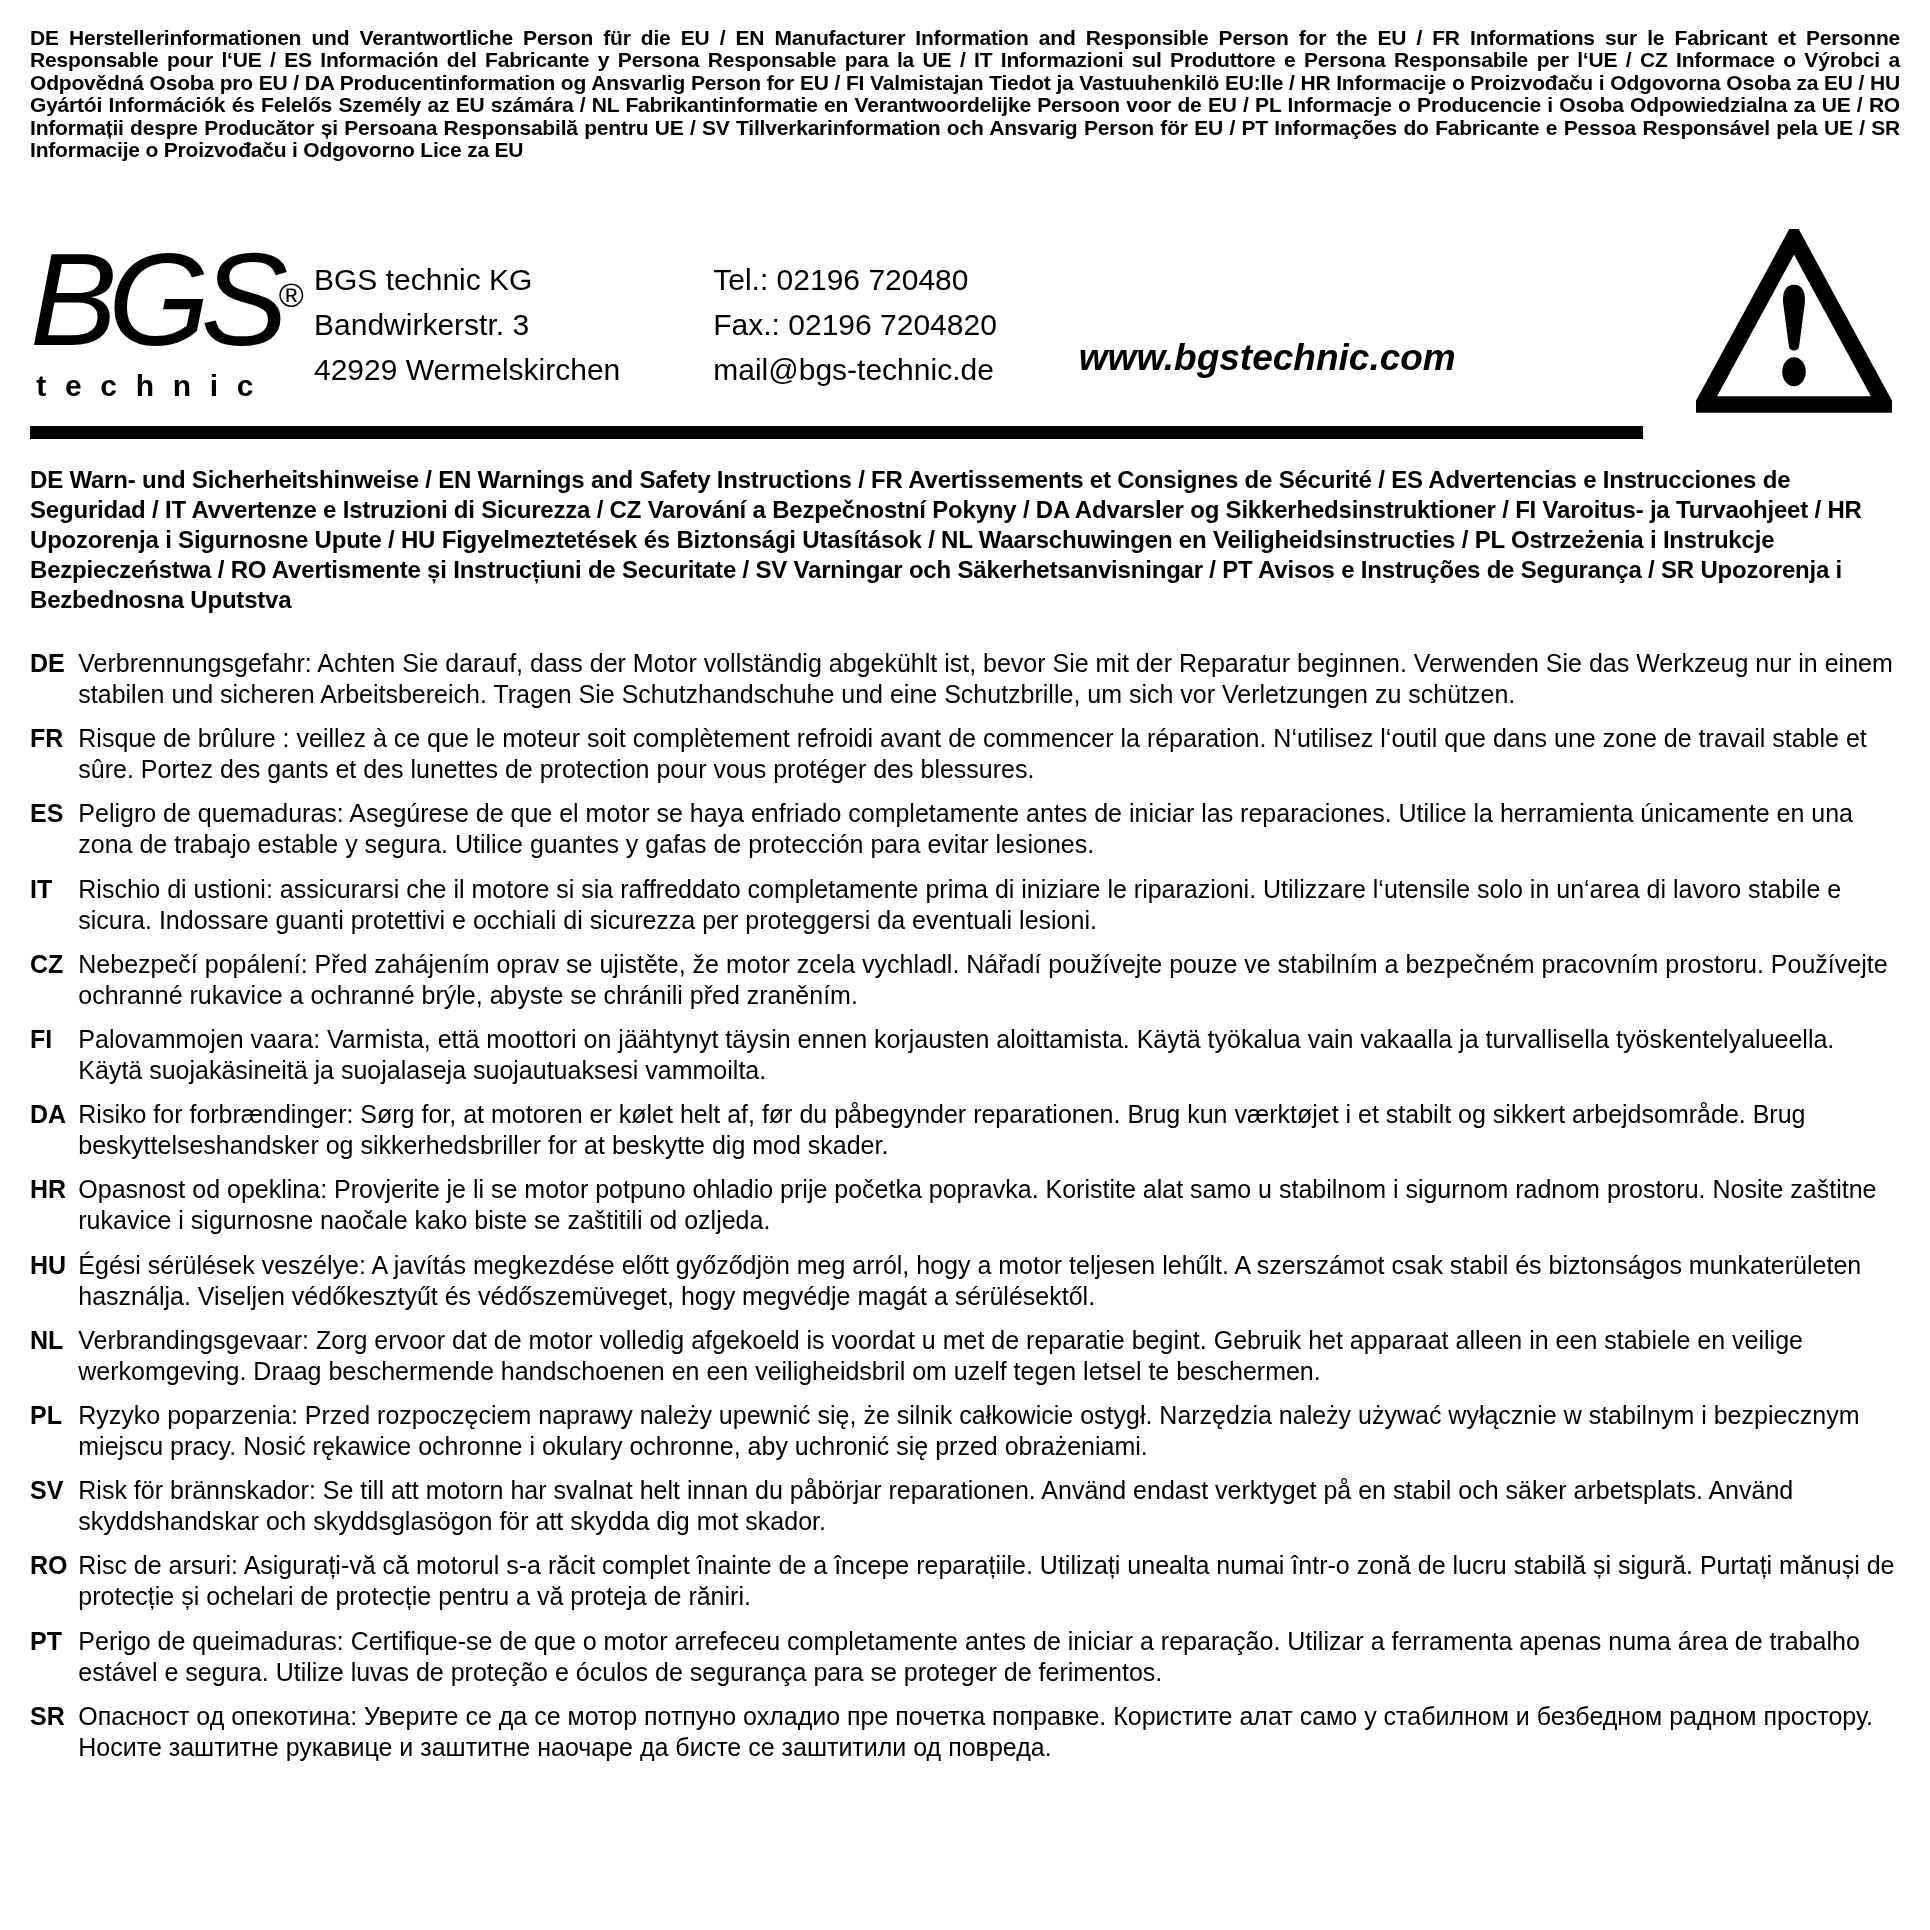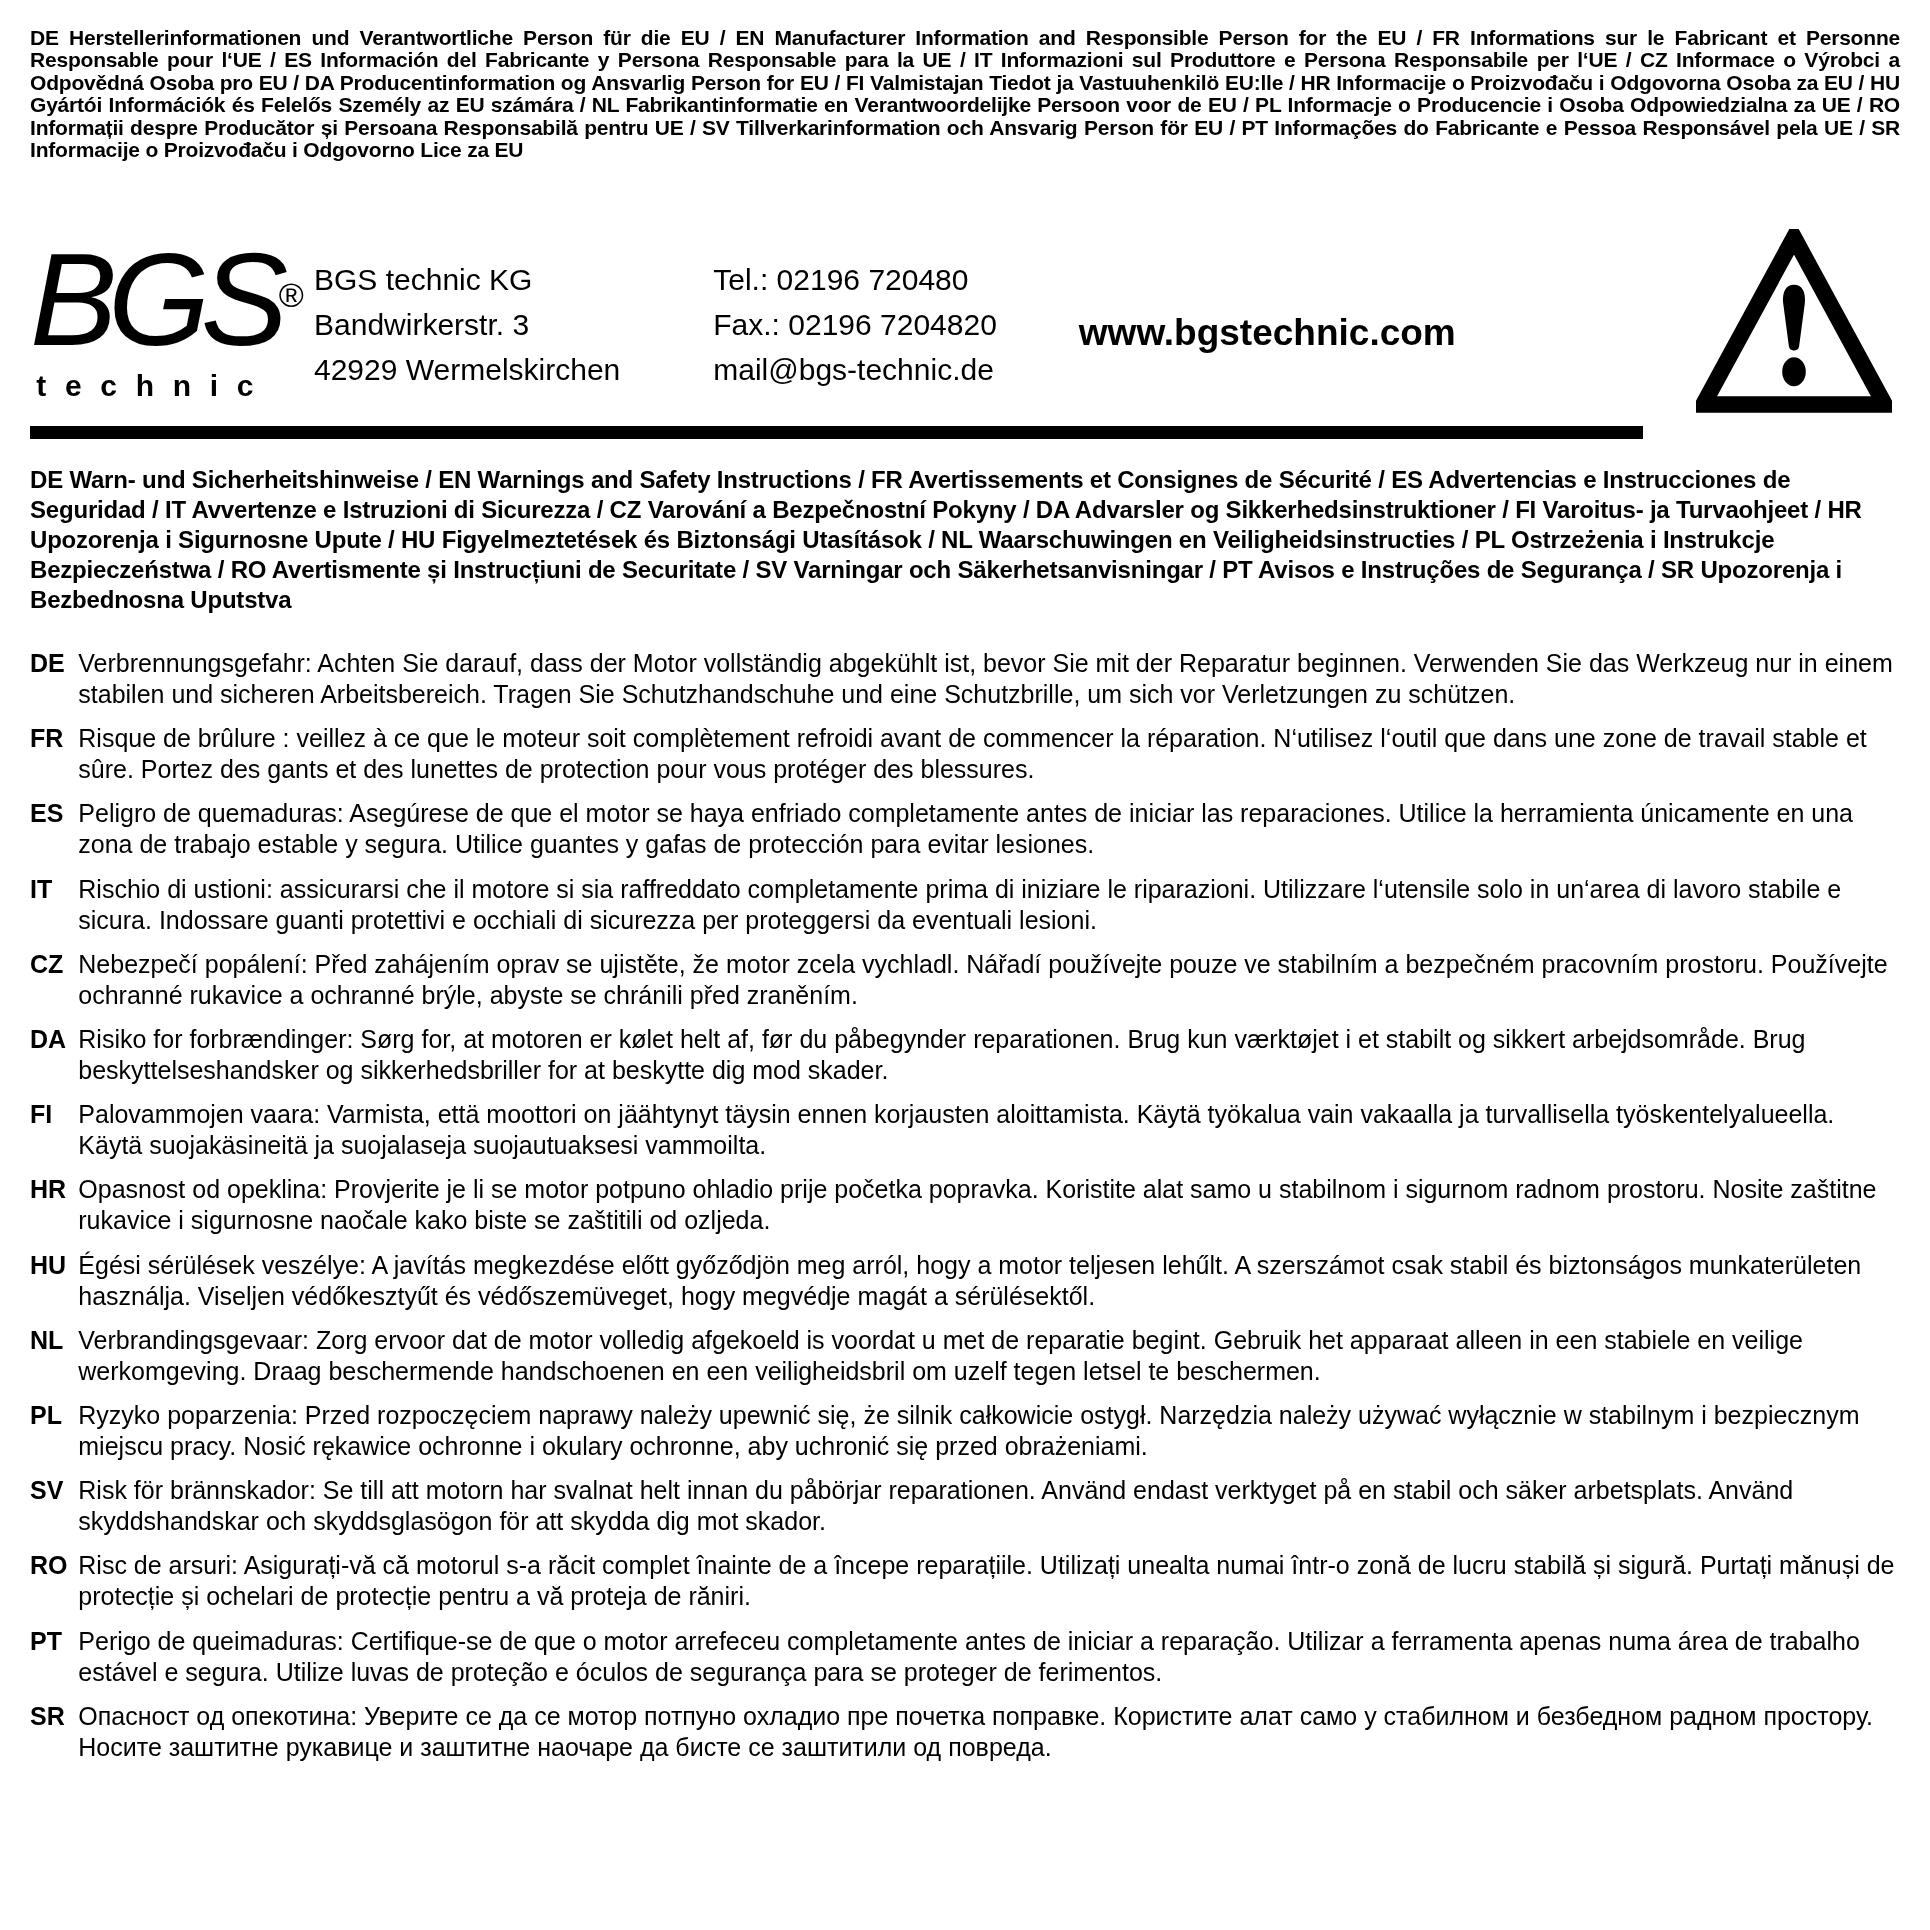--- a/index.html
+++ b/index.html
@@ -32,22 +32,22 @@
     white-space:nowrap;
   }
   .logo-main .reg{font-size:34px;font-style:normal;letter-spacing:0;vertical-align:120%;}
   .logo-sub{
     font-weight:bold;font-size:30px;letter-spacing:18.7px;
     margin-top:10px;padding-left:6.2px;white-space:nowrap;
   }
   .addr{margin-left:27px;padding-top:17px;font-size:30px;line-height:45px;white-space:nowrap;}
   .contact{margin-left:93px;padding-top:17px;font-size:30px;line-height:45px;white-space:nowrap;}
   .website{
-    margin-left:82px;margin-top:72px;
-    font-weight:bold;font-size:37px;white-space:nowrap;
+    margin-left:82px;margin-top:97px;
+    font-weight:bold;font-size:37px;white-space:nowrap;font-style:italic;
   }
   .warning-triangle{position:absolute;top:-11px;right:7.8px;width:196px;height:184px;}
 
   
   .rule{height:12.5px;background:#000;width:1613px;margin-top:11px;}
 
   
   .warn-header{
     margin:26.5px 0 0 0;
     font-weight:bold;
@@ -113,26 +113,26 @@
       </div>
     <div class="entry">
         <span class="code">IT</span>
         <span class="text">Rischio di ustioni: assicurarsi che il motore si sia raffreddato completamente prima di iniziare le riparazioni. Utilizzare l‘utensile solo in un‘area di lavoro stabile e sicura. Indossare guanti protettivi e occhiali di sicurezza per proteggersi da eventuali lesioni.</span>
       </div>
     <div class="entry">
         <span class="code">CZ</span>
         <span class="text">Nebezpečí popálení: Před zahájením oprav se ujistěte, že motor zcela vychladl. Nářadí používejte pouze ve stabilním a bezpečném pracovním prostoru. Používejte ochranné rukavice a ochranné brýle, abyste se chránili před zraněním.</span>
       </div>
     <div class="entry">
+        <span class="code">FI</span>
+        <span class="text">Palovammojen vaara: Varmista, että moottori on jäähtynyt täysin ennen korjausten aloittamista. Käytä työkalua vain vakaalla ja turvallisella työskentelyalueella. Käytä suojakäsineitä ja suojalaseja suojautuaksesi vammoilta.</span>
+      </div>
+    <div class="entry">
         <span class="code">DA</span>
         <span class="text">Risiko for forbrændinger: Sørg for, at motoren er kølet helt af, før du påbegynder reparationen. Brug kun værktøjet i et stabilt og sikkert arbejdsområde. Brug beskyttelseshandsker og sikkerhedsbriller for at beskytte dig mod skader.</span>
-      </div>
-    <div class="entry">
-        <span class="code">FI</span>
-        <span class="text">Palovammojen vaara: Varmista, että moottori on jäähtynyt täysin ennen korjausten aloittamista. Käytä työkalua vain vakaalla ja turvallisella työskentelyalueella. Käytä suojakäsineitä ja suojalaseja suojautuaksesi vammoilta.</span>
       </div>
     <div class="entry">
         <span class="code">HR</span>
         <span class="text">Opasnost od opeklina: Provjerite je li se motor potpuno ohladio prije početka popravka. Koristite alat samo u stabilnom i sigurnom radnom prostoru. Nosite zaštitne rukavice i sigurnosne naočale kako biste se zaštitili od ozljeda.</span>
       </div>
     <div class="entry">
         <span class="code">HU</span>
         <span class="text">Égési sérülések veszélye: A javítás megkezdése előtt győződjön meg arról, hogy a motor teljesen lehűlt. A szerszámot csak stabil és biztonságos munkaterületen használja. Viseljen védőkesztyűt és védőszemüveget, hogy megvédje magát a sérülésektől.</span>
       </div>
     <div class="entry">

